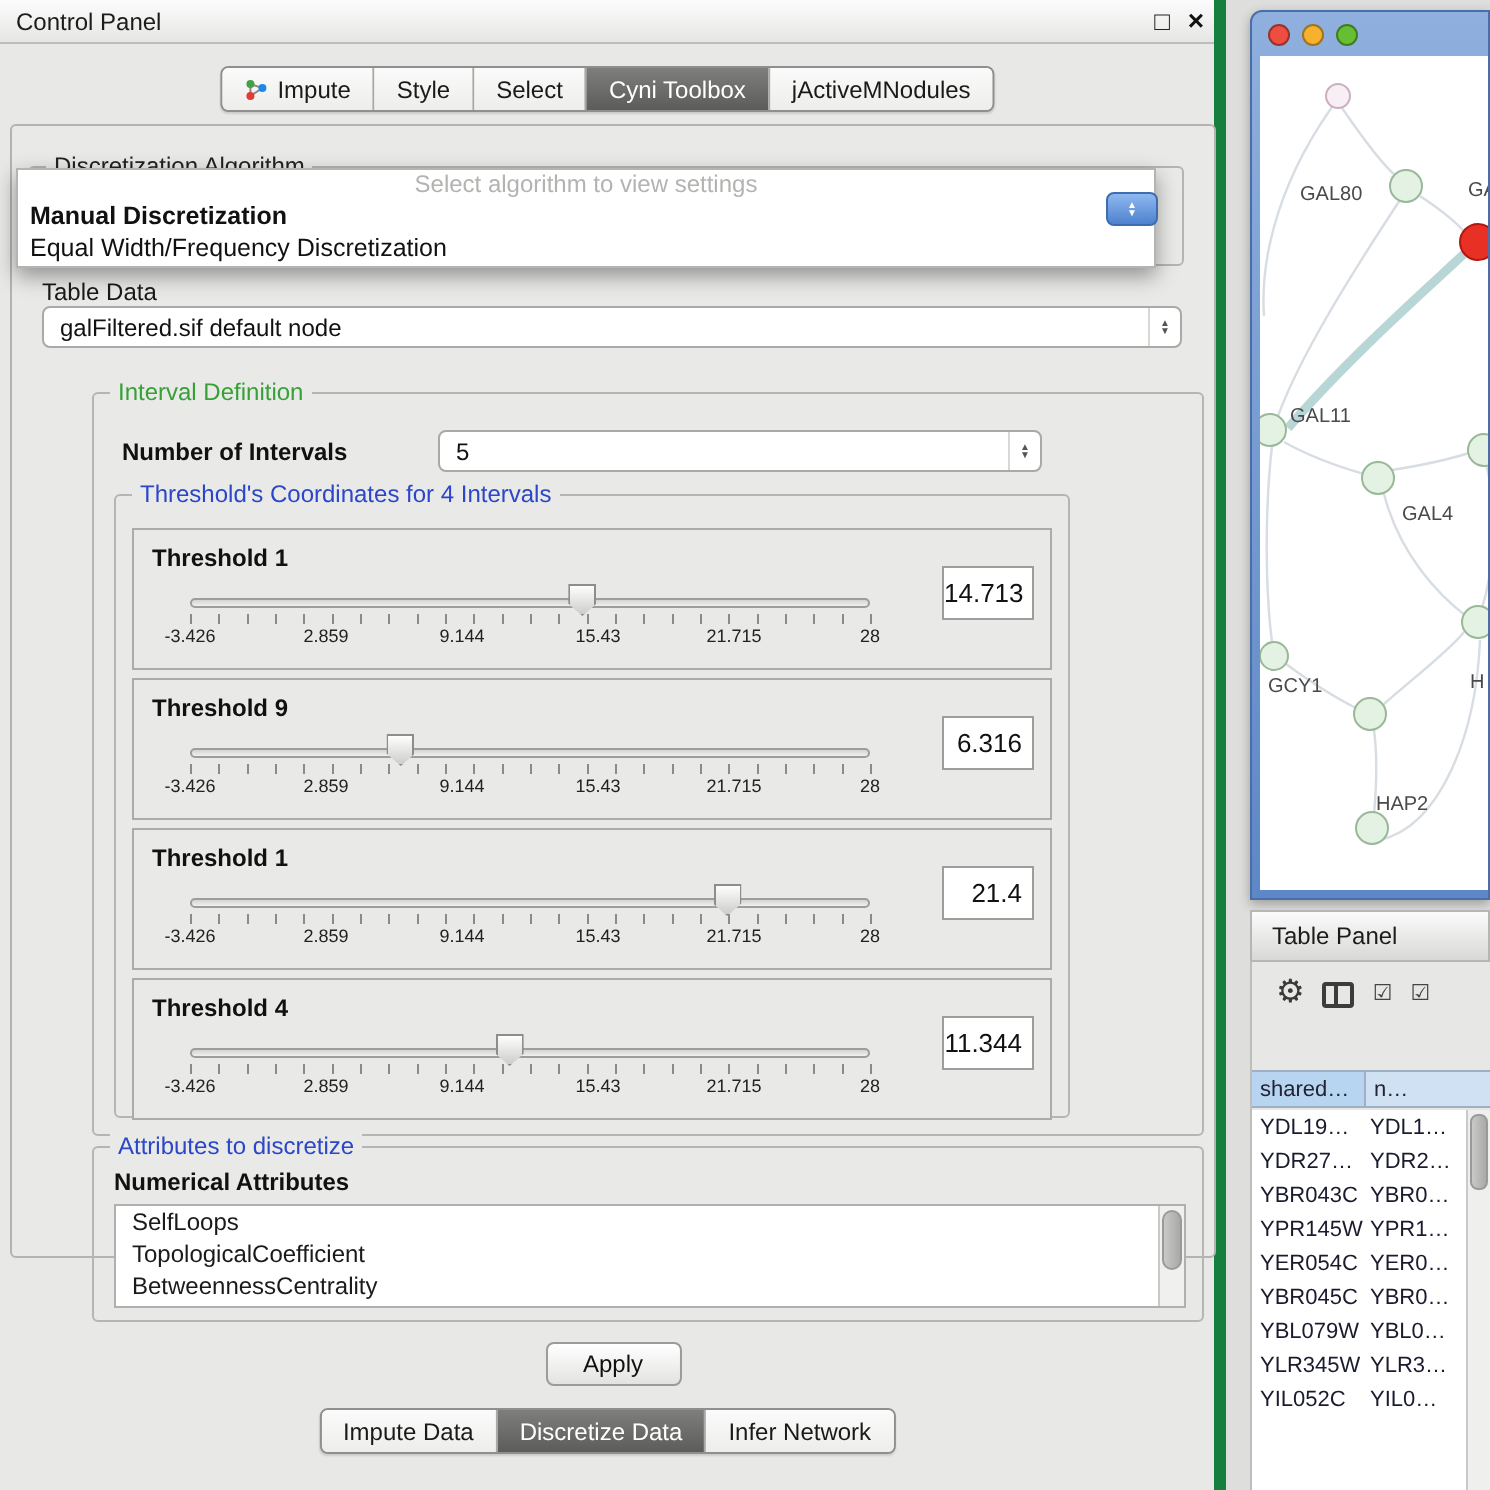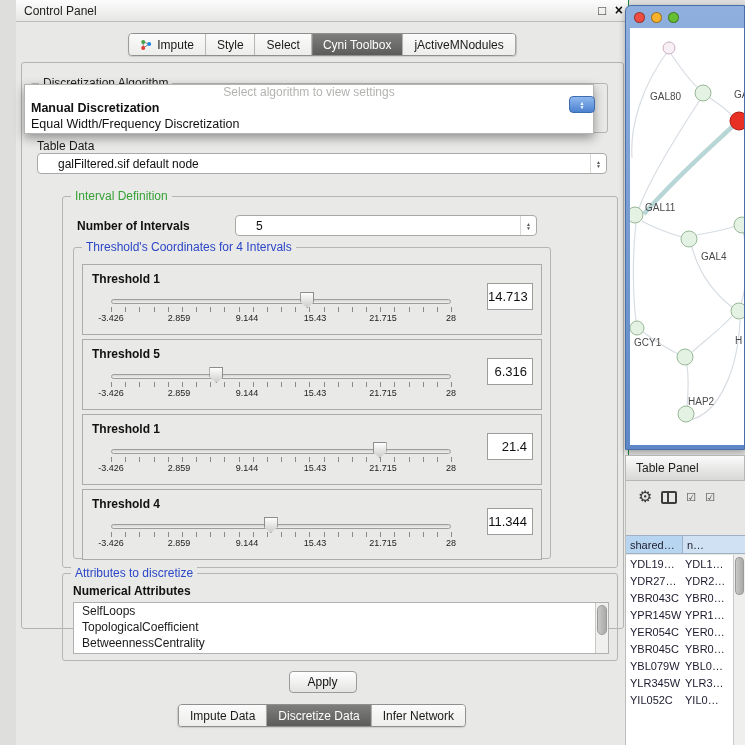--- a/index.html
+++ b/index.html
@@ -1,21 +1,21 @@
 <!DOCTYPE html>
 <html><head>
 <meta charset="utf-8">
 <style>
   *{margin:0;padding:0;box-sizing:border-box;}
   html,body{width:745px;height:745px;}
   body{font-family:"Liberation Sans",sans-serif;background:#dededc;overflow:hidden;}
   #root{position:relative;width:745px;height:745px;background:#dededc;}
 
   
-  #cp{position:absolute;left:16px;top:0;width:613px;height:745px;background:#e8e8e6;border-right:1px solid #15803d;}
+  #cp{position:absolute;left:0;top:0;width:613px;height:745px;background:#e8e8e6;border-right:6px solid #15803d;}
   #cp-titlebar{position:absolute;left:0;top:0;right:0;height:22px;background:linear-gradient(#fcfcfc,#e6e6e4);border-bottom:1px solid #bdbdbb;}
   #cp-title{position:absolute;left:8px;top:4px;font-size:12px;color:#1c1c1c;}
   #cp-float{position:absolute;right:22px;top:3px;font-size:13px;color:#222;}
   #cp-close{position:absolute;right:5px;top:2px;font-size:14px;font-weight:bold;color:#111;}
 
   .tabbar{position:absolute;left:50%;transform:translateX(-50%);display:flex;height:23px;border:1px solid #8f8f8d;border-radius:4px;overflow:hidden;background:#f3f3f1;box-shadow:0 1px 1px rgba(0,0,0,.12);}
   #top-tabs{top:33px;}
   #bottom-tabs{top:704px;}
   .tab{display:flex;align-items:center;gap:5px;padding:0 11px;font-size:12px;color:#1a1a1a;border-right:1px solid #a9a9a7;background:linear-gradient(#fbfbfb,#ededeb);white-space:nowrap;}
   .tab:last-child{border-right:none;}
@@ -35,21 +35,21 @@
 
   
   #popup{position:absolute;left:8px;top:84px;width:570px;height:50px;background:#fff;border:1px solid #b4b4b2;box-shadow:0 4px 10px rgba(0,0,0,.38);z-index:10;}
   #popup-placeholder{height:15px;line-height:15px;text-align:center;font-size:12px;color:#b3b3b1;}
   .pop-item{height:16px;line-height:16px;padding-left:6px;font-size:12.5px;color:#111;white-space:nowrap;}
   .pop-item.bold{font-weight:bold;}
 
   #tabledata-label{position:absolute;left:15px;top:76px;font-size:12px;color:#1a1a1a;}
 
   .combo{position:absolute;background:#fff;border:1px solid #a9a9a7;border-radius:4px;display:flex;align-items:center;height:21px;}
-  .combo-text{flex:1;font-size:12px;padding-left:20px;color:#111;white-space:nowrap;overflow:hidden;}
+  .combo-text{flex:1;font-size:12px;padding-left:8px;color:#111;white-space:nowrap;overflow:hidden;}
   .combo-stepper{width:16px;align-self:stretch;display:flex;flex-direction:column;align-items:center;justify-content:center;color:#555;line-height:4px;border-left:1px solid #d8d8d6;}
   .combo-stepper i{font-style:normal;font-size:5px;}
   #combo-table-data{left:15px;top:90px;width:570px;}
   #combo-intervals{left:172px;top:18px;width:302px;}
 
   #interval-group{left:40px;top:133px;width:556px;height:372px;}
   #noi-label{position:absolute;left:14px;top:22px;font-size:12px;font-weight:bold;color:#111;}
   #thr-group{position:absolute;left:10px;top:50px;width:478px;height:312px;border:1px solid #b5b5b3;border-radius:3px;}
 
   .thr-box{position:absolute;left:8px;width:460px;height:71px;border:1px solid #ababab;background:#e9e9e7;}
@@ -175,21 +175,21 @@
                   <span class="scale-label" style="left: 0px;">-3.426</span>
                   <span class="scale-label" style="left: 68px;">2.859</span>
                   <span class="scale-label" style="left: 136px;">9.144</span>
                   <span class="scale-label" style="left: 204px;">15.43</span>
                   <span class="scale-label" style="left: 272px;">21.715</span>
                   <span class="scale-label" style="left: 340px;">28</span>
                 </div>
                 <div class="val-box">14.713</div>
               </div>
               <div class="thr-box" style="top: 91px;">
-                <div class="thr-label">Threshold 5</div>
+                <div class="thr-label">Threshold 9</div>
                 <div class="slider">
                   <div class="track"></div>
                   <div class="ticks"></div>
                   <div class="thumb" style="left: 98.4px;"></div>
                 </div>
                 <div class="scale">
                   <span class="scale-label" style="left: 0px;">-3.426</span>
                   <span class="scale-label" style="left: 68px;">2.859</span>
                   <span class="scale-label" style="left: 136px;">9.144</span>
                   <span class="scale-label" style="left: 204px;">15.43</span>

